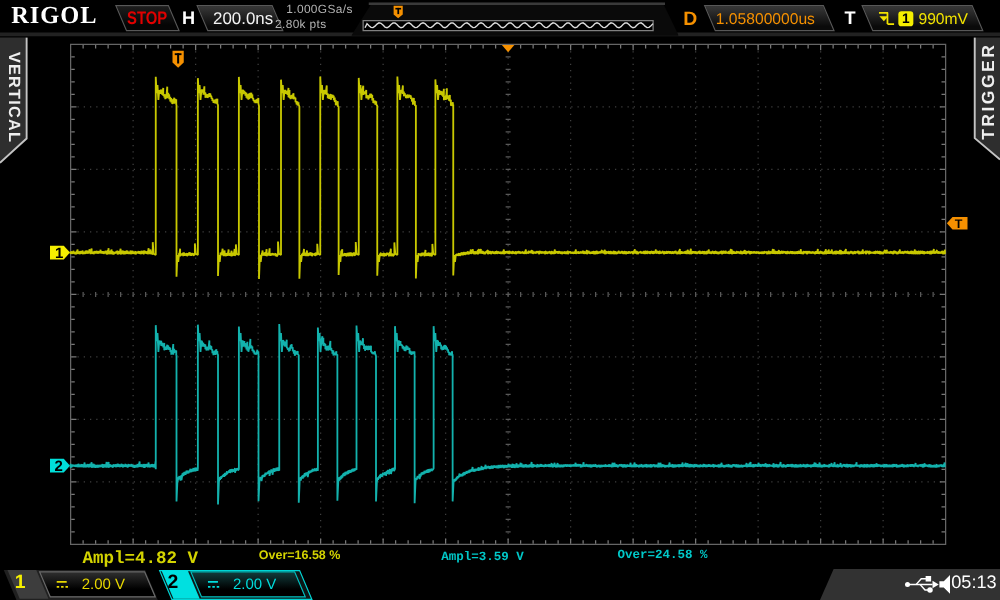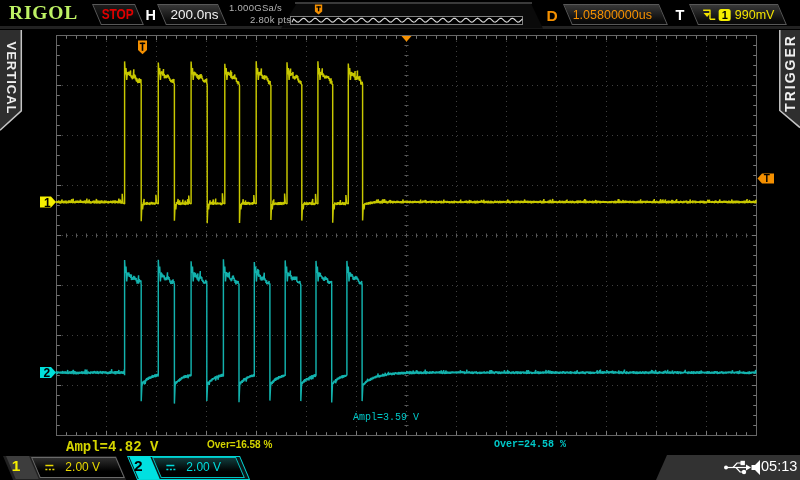--- a/index.html
+++ b/index.html
@@ -63,34 +63,34 @@
 <polyline points="779.8,29.8 779.8,110.5 800,127.6" fill="none" stroke="#c4c4c4" stroke-width="1.5"></polyline>
 </svg>
 
 <div class="abs" style="left:0;top:0;width:800px;height:30px;background:#000"></div>
 <div class="abs" style="left:0;top:25.5px;width:800px;height:3.5px;background:#222"></div>
 <div class="abs" style="left:281px;top:1.5px;width:262px;height:27px;background:#0a0a0a;
   clip-path:polygon(17px 0, 249px 0, 262px 100%, 0 100%)"></div>
 <div class="abs" style="left:295px;top:1.5px;width:237px;height:2.5px;background:#3a3a3a"></div>
 
 <div class="abs" style="left:9px;top:1.5px;font-family:'Liberation Serif',serif;font-weight:bold;
-  font-size:19.5px;color:#bef264;letter-spacing:0.8px">RIGOL</div>
+  font-size:19.5px;color:#ffffff;letter-spacing:0.8px">RIGOL</div>
 
 <div class="tab" style="left:92px;width:43px;background:linear-gradient(#1d1d1d,#050505 80%)">
   <span style="font-size:13.5px;font-weight:bold;color:#e00000;transform:skewX(-23deg) scale(0.88,1.08)">STOP</span>
   </div>
 
 <div class="abs" style="left:145.5px;top:7px;font-size:14.5px;font-weight:bold;color:#fff">H</div>
 
 <div class="tab" style="left:157px;width:61px">
   <span style="font-size:13.5px;color:#f2f2f2;margin-left:5px">200.0ns</span>
   </div>
 
 <div class="abs" style="left:229px;top:2px;font-size:9.5px;color:#b4b4b4;letter-spacing:0.3px">1.000GSa/s</div>
-<div class="abs" style="left:250px;top:13.5px;font-size:9.5px;color:#b4b4b4;letter-spacing:0.3px">2.80k pts</div>
+<div class="abs" style="left:220px;top:13.5px;font-size:9.5px;color:#b4b4b4;letter-spacing:0.3px">2.80k pts</div>
 
 <div class="abs" style="left:290px;top:15.5px;width:233px;height:9.6px;border:1px solid #808080;background:#000"></div>
 <svg class="abs" style="left:0;top:0" width="800" height="30" viewBox="0 0 800 30">
   <path d="M292,22.2L293.6,18.91L295.2,20.52L296.8,21.91L298.4,22.10L300.0,20.94L301.6,19.26L303.2,18.25L304.8,18.61L306.4,20.09L308.0,21.65L309.6,22.19L311.2,21.32L312.8,19.66L314.4,18.38L316.0,18.38L317.6,19.66L319.2,21.32L320.8,22.19L322.4,21.65L324.0,20.09L325.6,18.61L327.2,18.25L328.8,19.26L330.4,20.94L332.0,22.10L333.6,21.91L335.2,20.52L336.8,18.91L338.4,18.20L340.0,18.91L341.6,20.52L343.2,21.91L344.8,22.10L346.4,20.94L348.0,19.26L349.6,18.25L351.2,18.61L352.8,20.09L354.4,21.65L356.0,22.19L357.6,21.32L359.2,19.66L360.8,18.38L362.4,18.38L364.0,19.66L365.6,21.32L367.2,22.19L368.8,21.65L370.4,20.09L372.0,18.61L373.6,18.25L375.2,19.26L376.8,20.94L378.4,22.10L380.0,21.91L381.6,20.52L383.2,18.91L384.8,18.20L386.4,18.91L388.0,20.52L389.6,21.91L391.2,22.10L392.8,20.94L394.4,19.26L396.0,18.25L397.6,18.61L399.2,20.09L400.8,21.65L402.4,22.19L404.0,21.32L405.6,19.66L407.2,18.38L408.8,18.38L410.4,19.66L412.0,21.32L413.6,22.19L415.2,21.65L416.8,20.09L418.4,18.61L420.0,18.25L421.6,19.26L423.2,20.94L424.8,22.10L426.4,21.91L428.0,20.52L429.6,18.91L431.2,18.20L432.8,18.91L434.4,20.52L436.0,21.91L437.6,22.10L439.2,20.94L440.8,19.26L442.4,18.25L444.0,18.61L445.6,20.09L447.2,21.65L448.8,22.19L450.4,21.32L452.0,19.66L453.6,18.38L455.2,18.38L456.8,19.66L458.4,21.32L460.0,22.19L461.6,21.65L463.2,20.09L464.8,18.61L466.4,18.25L468.0,19.26L469.6,20.94L471.2,22.10L472.8,21.91L474.4,20.52L476.0,18.91L477.6,18.20L479.2,18.91L480.8,20.52L482.4,21.91L484.0,22.10L485.6,20.94L487.2,19.26L488.8,18.25L490.4,18.61L492.0,20.09L493.6,21.65L495.2,22.19L496.8,21.32L498.4,19.66L500.0,18.38L501.6,18.38L503.2,19.66L504.8,21.32L506.4,22.19L508.0,21.65L509.6,20.09L511.2,18.61L512.8,18.25L514.4,19.26L516.0,20.94L517.6,22.10L519.2,21.91L520.8,20.52L522.4,18.91" fill="none" stroke="#dcdcdc" stroke-width="1.1"></path>
   <polygon points="314.9,4.6 322.2,4.6 322.2,11.5 318.5,14.6 314.9,11.5" fill="#f59000"></polygon>
   <rect x="316.3" y="6.3" width="4.6" height="1.3" fill="#000"></rect>
   <rect x="317.9" y="6.3" width="1.4" height="5" fill="#000"></rect>
 </svg>
 
 <div class="abs" style="left:546.5px;top:6.5px;font-size:15.5px;font-weight:bold;color:#f59000">D</div>
@@ -111,22 +111,22 @@
 
 <div class="abs" style="left:-29.4px;top:69.5px;width:80px;height:16px;text-align:center;
   transform:rotate(90deg);font-size:13px;font-weight:bold;color:#efefef;letter-spacing:1px">VERTICAL</div>
 <div class="abs" style="left:749.6px;top:65px;width:80px;height:16px;text-align:center;
   transform:rotate(-90deg);font-size:14px;font-weight:bold;color:#efefef;letter-spacing:2px">TRIGGER</div>
 
 <div class="abs" style="left:66px;top:438.5px;font-family:'Liberation Mono',monospace;
   font-size:14px;font-weight:bold;color:#d4d400">Ampl=4.82 V</div>
 <div class="abs" style="left:207px;top:438.5px;font-family:Liberation Sans, sans-serif;
   font-size:10px;font-weight:bold;color:#d4d400">Over=16.58 %</div>
-<div class="abs" style="left:353px;top:412px;font-family:'Liberation Mono',monospace;
-  font-size:10px;font-weight:normal;color:#00c8c8">Ampl=3.59 V</div>
+<div class="abs" style="left:353px;top:441px;font-family:'Liberation Mono',monospace;
+  font-size:10px;font-weight:bold;color:#00c8c8">Ampl=3.59 V</div>
 <div class="abs" style="left:494px;top:438.5px;font-family:'Liberation Mono',monospace;
   font-size:10px;font-weight:bold;color:#00c8c8">Over=24.58 %</div>
 
 <div class="abs" style="left:0;top:455px;width:800px;height:25px;background:#000"></div>
 <div class="skew" style="left:3px;top:455.5px;width:113px;height:24px;background:#202020"></div>
 <div class="skew" style="left:5.5px;top:456px;width:22.5px;height:23px;background:#3d3d3d">
   <div class="unsk" style="text-align:center;font-size:15.5px;font-weight:bold;color:#f5ef00;line-height:20.5px;margin-left:-11px">1</div>
   </div>
 <div class="skew" style="left:30.5px;top:457.2px;width:84.5px;height:20.6px;border:1px solid #6a6a6a;
   background:linear-gradient(#2e2e2e,#000 70%)">

